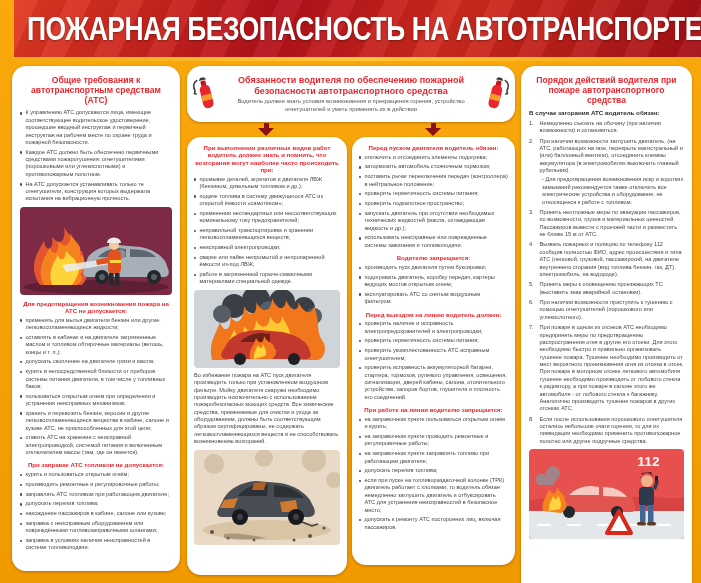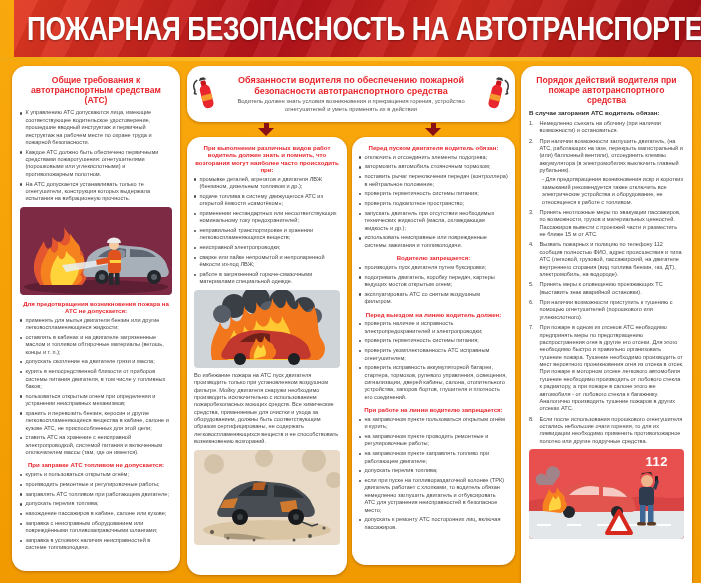--- a/index.html
+++ b/index.html
@@ -46,21 +46,21 @@
   
   .arrow{position:absolute;top:123px;display:flex;flex-direction:column;align-items:center;width:16px}
   .arrow .stem{width:5px;height:5px;background:#8a1016}
   .arrow .head{width:0;height:0;border-left:8px solid transparent;border-right:8px solid transparent;border-top:8px solid #8a1016}
   #arrow-left{left:258px}#arrow-right{left:425px}
 
   
   .illus{display:block;width:100%;border-radius:4px;margin:4px 0}
   .illus-wrap{position:relative;margin:4px 0}
   .illus-wrap .illus{margin:0}
-  #emerg-num{position:absolute;top:5px;right:16px;color:#fff;font-weight:bold;font-size:13px;letter-spacing:.5px}
+  #emerg-num{position:absolute;top:5px;right:24px;color:#fff;font-weight:bold;font-size:13px;letter-spacing:.5px}
 
   
   .steps{list-style:none}
   .step{margin-top:3px}
   .step-row{display:flex;gap:2.5px}
   .step-num{flex:0 0 8px;color:#464646}
   .step-sub{font-size:5.6px;line-height:1.32;color:#464646;margin:2px 0 0 13px}
   .step-sub:empty{display:none}
 
   

